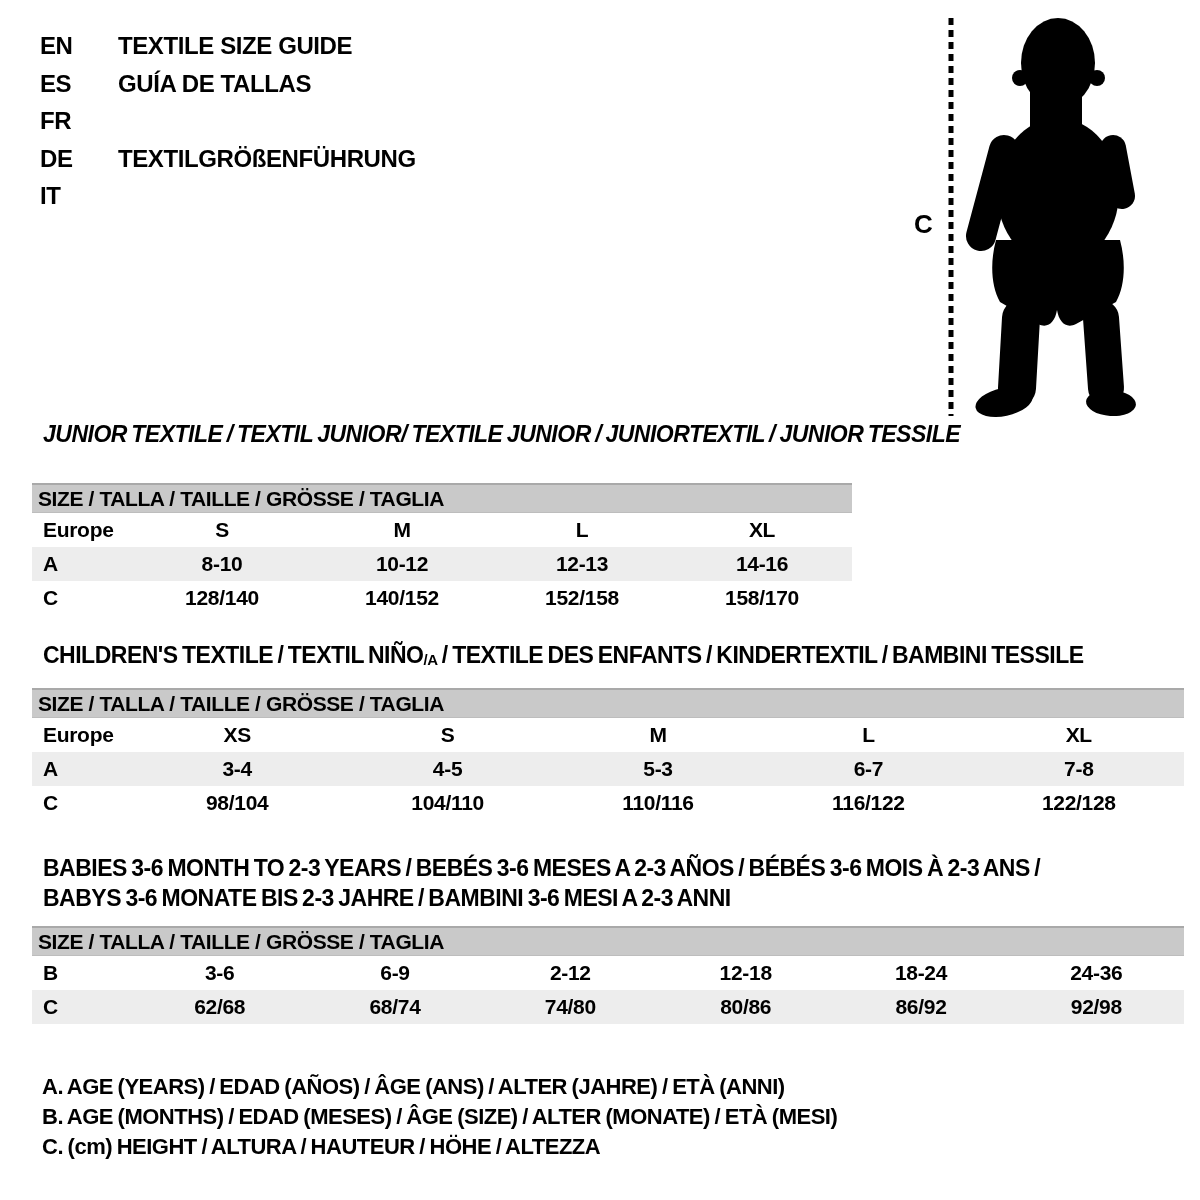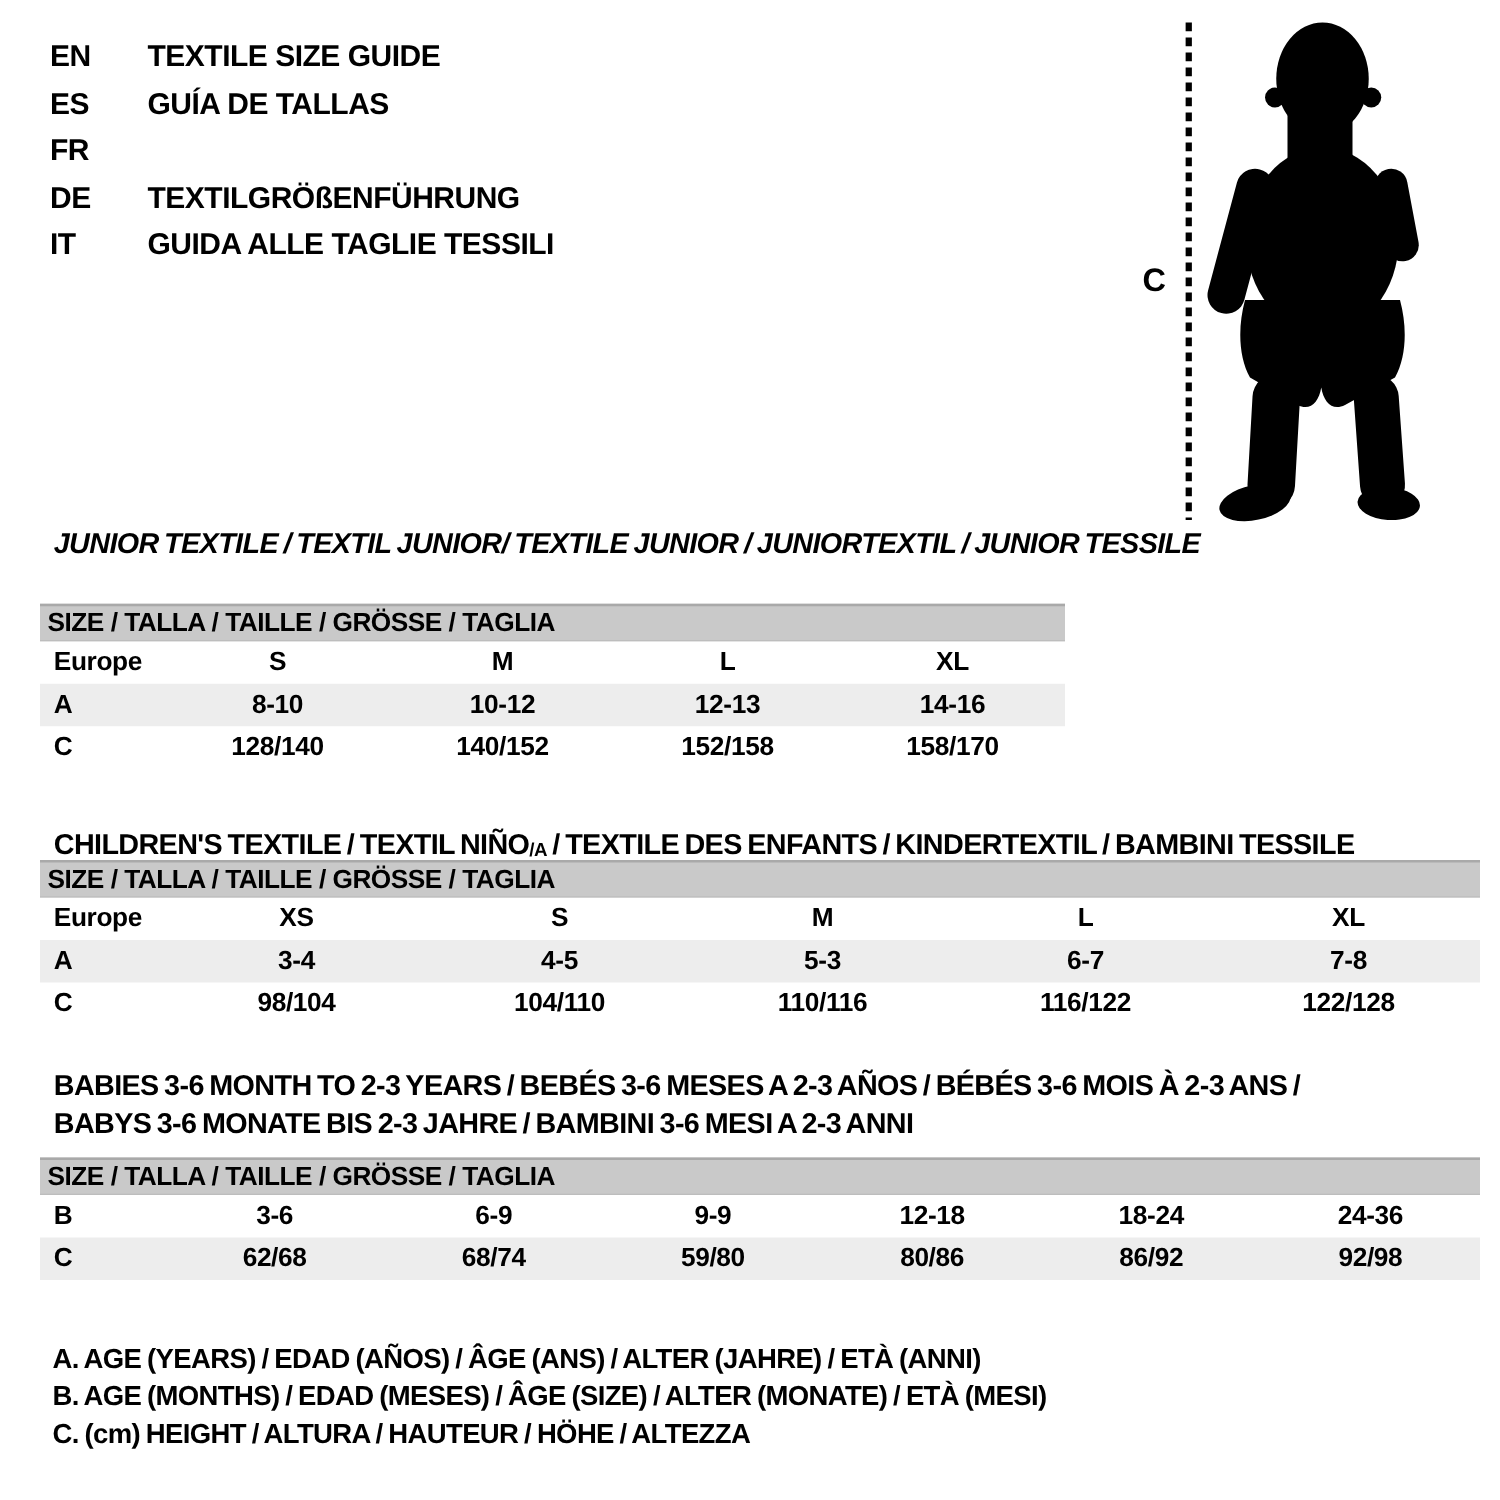--- a/index.html
+++ b/index.html
@@ -55,21 +55,20 @@
     </div>
     <div class="lang-row">
       <span class="lang-code">FR</span>
     </div>
     <div class="lang-row">
       <span class="lang-code">DE</span>
       <span class="lang-title">TEXTILGRÖßENFÜHRUNG</span>
     </div>
     <div class="lang-row">
       <span class="lang-code">IT</span>
-      <span class="lang-title">GUIDA ALLE TAGLIE TESSILI</span>
     </div>
   </div>
 
   <div class="figure-c-label">C</div>
   <div class="figure-wrap">
     <svg width="320" height="440" viewBox="0 0 320 440" xmlns="http://www.w3.org/2000/svg">
 
       <line x1="71" y1="18" x2="71" y2="416" stroke="#000000" stroke-width="5" stroke-dasharray="7 5"></line>
 
       <g fill="#000000" stroke="none">
@@ -109,21 +108,21 @@
     </div>
     <div class="trow cols4">
       <span class="rlabel">C</span>
       <span class="cell">128/140</span>
       <span class="cell">140/152</span>
       <span class="cell">152/158</span>
       <span class="cell">158/170</span>
     </div>
   </div>
 
-  <div class="sec-title" style="top:660px;"><span>CHILDREN'S TEXTILE / TEXTIL NIÑO</span><span class="small-sub">/A</span><span> / TEXTILE DES ENFANTS / KINDERTEXTIL / BAMBINI TESSILE</span></div>
+  <div class="sec-title" style="top:640px;"><span>CHILDREN'S TEXTILE / TEXTIL NIÑO</span><span class="small-sub">/A</span><span> / TEXTILE DES ENFANTS / KINDERTEXTIL / BAMBINI TESSILE</span></div>
 
   <div class="stable" style="top:688px;width:1152px;">
     <div class="t-head">SIZE / TALLA / TAILLE / GRÖSSE / TAGLIA</div>
     <div class="trow cols5">
       <span class="rlabel">Europe</span>
       <span class="cell">XS</span>
       <span class="cell">S</span>
       <span class="cell">M</span>
       <span class="cell">L</span>
       <span class="cell">XL</span>
@@ -150,30 +149,30 @@
     <div>BABIES 3-6 MONTH TO 2-3 YEARS / BEBÉS 3-6 MESES A 2-3 AÑOS / BÉBÉS 3-6 MOIS À 2-3 ANS /</div>
     <div>BABYS 3-6 MONATE BIS 2-3 JAHRE / BAMBINI 3-6 MESI A 2-3 ANNI</div>
   </div>
 
   <div class="stable" style="top:926px;width:1152px;">
     <div class="t-head">SIZE / TALLA / TAILLE / GRÖSSE / TAGLIA</div>
     <div class="trow cols6">
       <span class="rlabel">B</span>
       <span class="cell">3-6</span>
       <span class="cell">6-9</span>
-      <span class="cell">9-9</span>
+      <span class="cell">2-12</span>
       <span class="cell">12-18</span>
       <span class="cell">18-24</span>
       <span class="cell">24-36</span>
     </div>
     <div class="trow cols6 shaded">
       <span class="rlabel">C</span>
       <span class="cell">62/68</span>
       <span class="cell">68/74</span>
-      <span class="cell">59/80</span>
+      <span class="cell">74/80</span>
       <span class="cell">80/86</span>
       <span class="cell">86/92</span>
       <span class="cell">92/98</span>
     </div>
   </div>
 
   <div class="legend">
     <div>A. AGE (YEARS) / EDAD (AÑOS) / ÂGE (ANS) / ALTER (JAHRE) / ETÀ (ANNI)</div>
     <div>B. AGE (MONTHS) / EDAD (MESES) / ÂGE (SIZE) / ALTER (MONATE) / ETÀ (MESI)</div>
     <div>C. (cm) HEIGHT / ALTURA / HAUTEUR / HÖHE / ALTEZZA</div>

